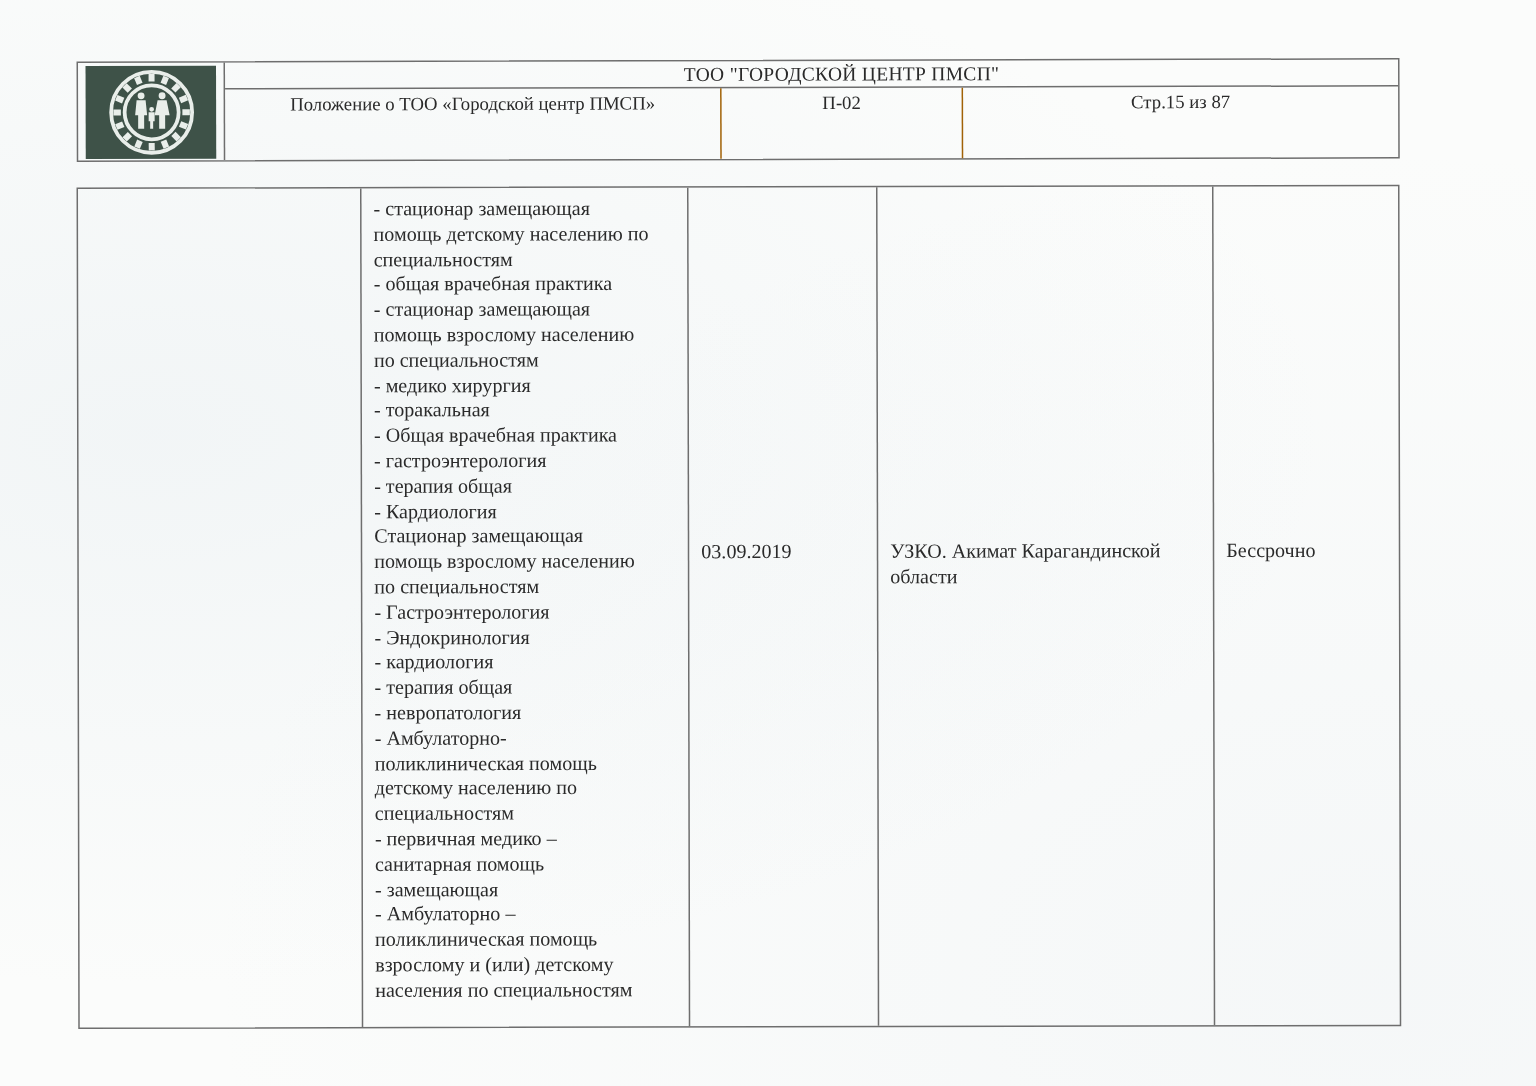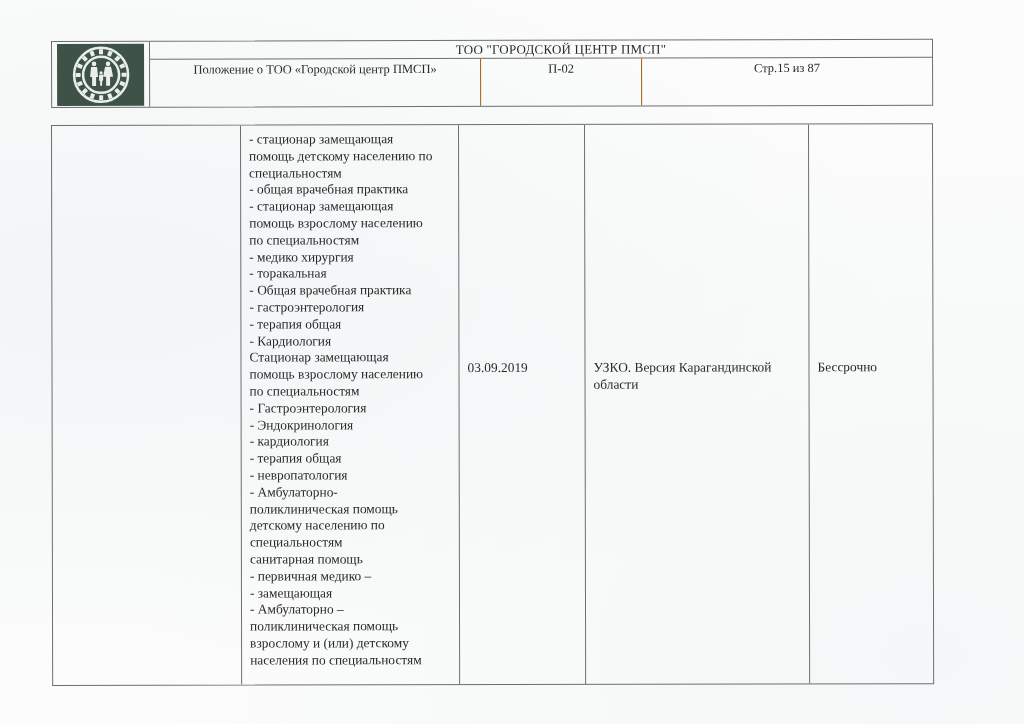--- a/index.html
+++ b/index.html
@@ -197,30 +197,30 @@
     <span class="list-line">по специальностям</span>
     <span class="list-line">- Гастроэнтерология</span>
     <span class="list-line">- Эндокринология</span>
     <span class="list-line">- кардиология</span>
     <span class="list-line">- терапия общая</span>
     <span class="list-line">- невропатология</span>
     <span class="list-line">- Амбулаторно-</span>
     <span class="list-line">поликлиническая помощь</span>
     <span class="list-line">детскому населению по</span>
     <span class="list-line">специальностям</span>
+    <span class="list-line">- первичная медико –</span>
     <span class="list-line">санитарная помощь</span>
-    <span class="list-line">- первичная медико –</span>
     <span class="list-line">- замещающая</span>
     <span class="list-line">- Амбулаторно –</span>
     <span class="list-line">поликлиническая помощь</span>
     <span class="list-line">взрослому и (или) детскому</span>
     <span class="list-line">населения по специальностям</span>
   </div>
   <div class="col col-3">
     <span class="centered-text">03.09.2019</span>
   </div>
   <div class="col col-4">
-    <span class="centered-text">УЗКО. Версия Карагандинской области</span>
+    <span class="centered-text">УЗКО. Акимат Карагандинской области</span>
   </div>
   <div class="col col-5">
     <span class="centered-text">Бессрочно</span>
   </div>
 </div>
 
 </body></html>

